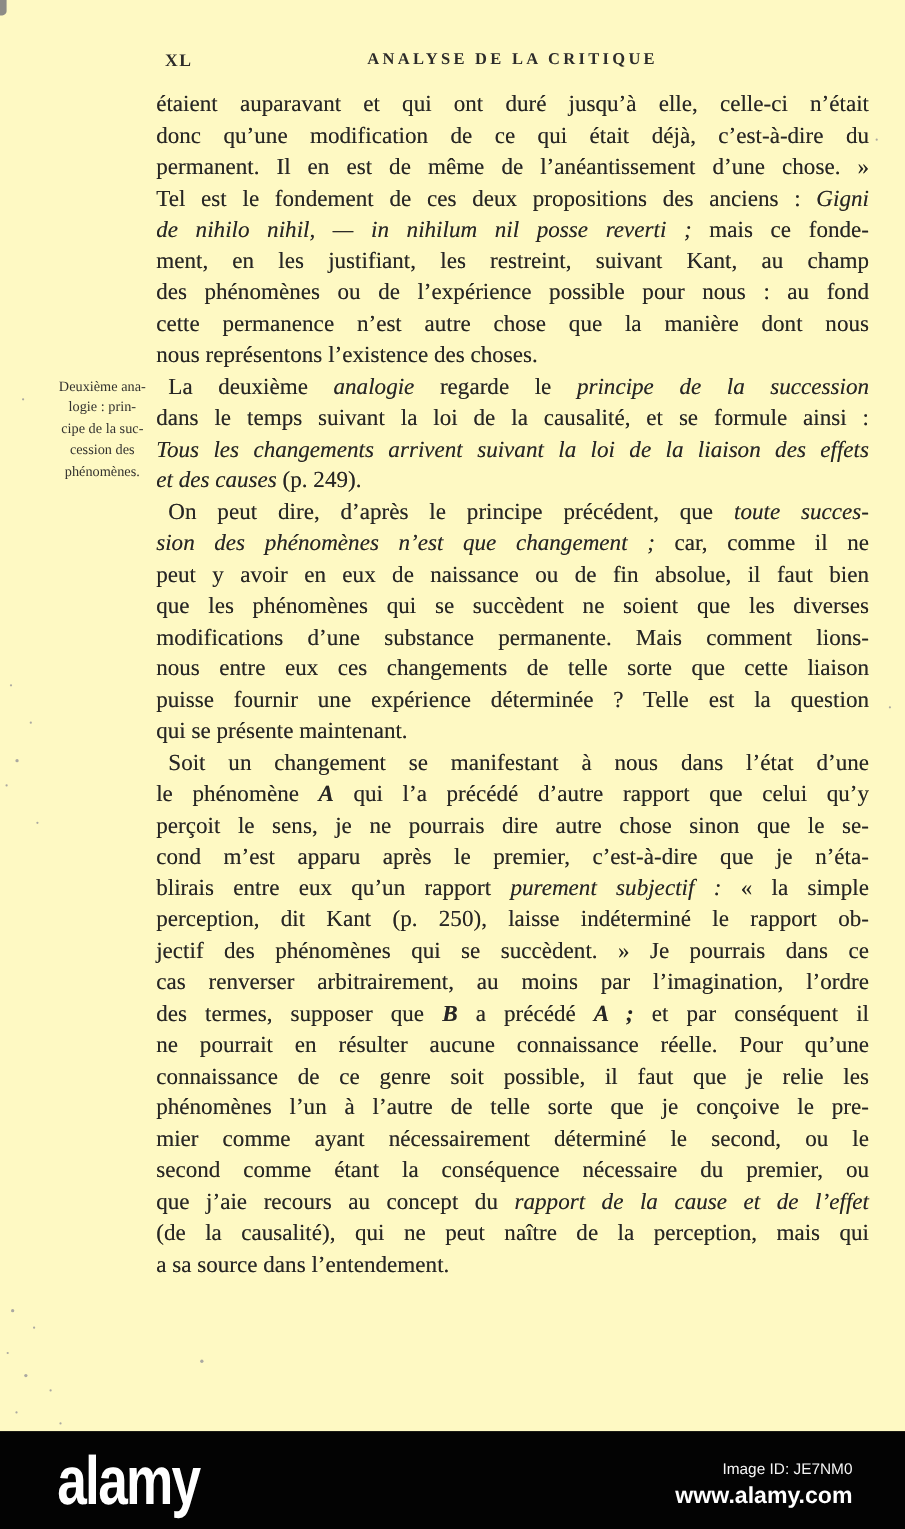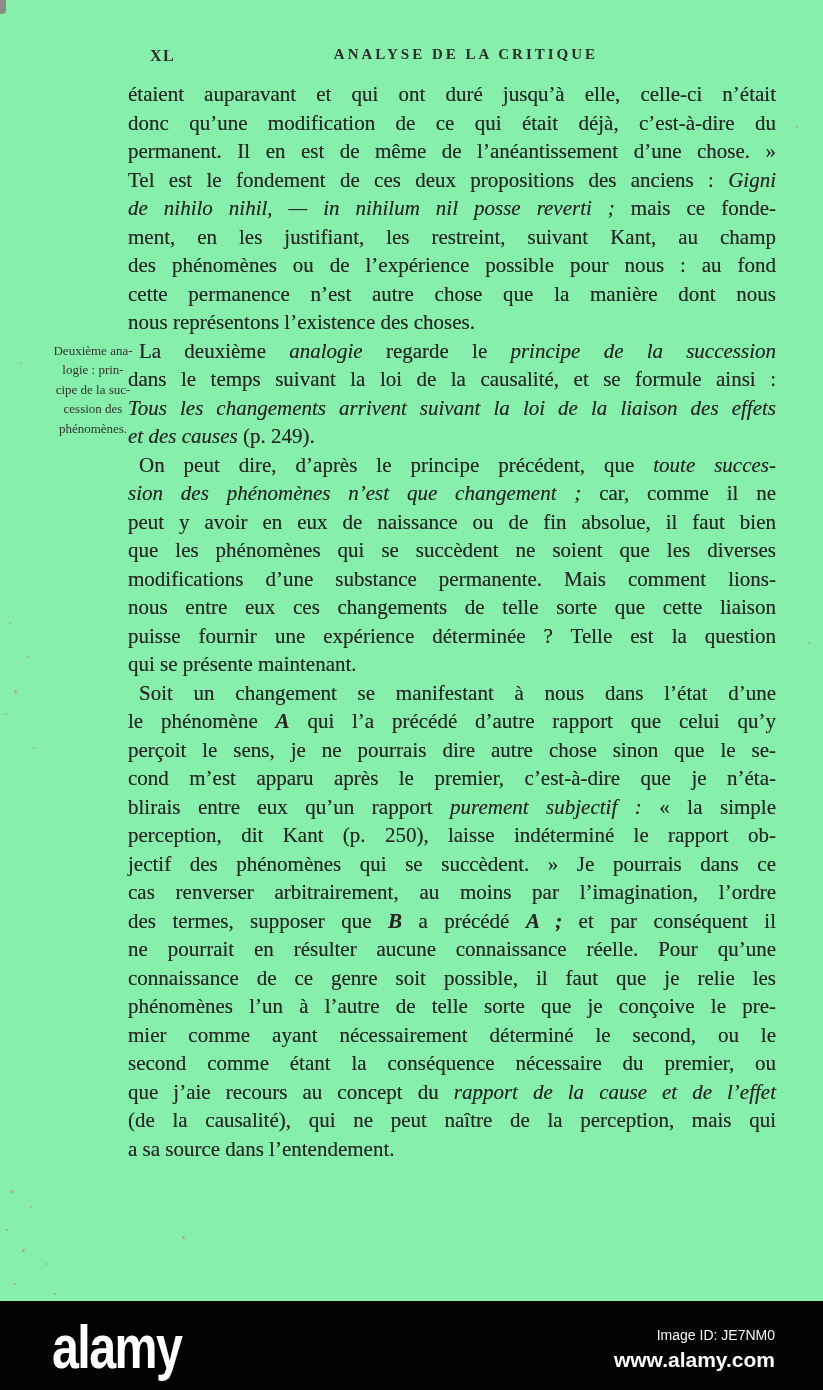--- a/index.html
+++ b/index.html
@@ -1,19 +1,19 @@
 <!DOCTYPE html>
 <html><head>
 <meta charset="utf-8">
 <style>
   html,body{margin:0;padding:0;background:#e8e8e8;}
   .photo{
     position:relative;
     width:823px;height:1390px;
-    background:#86efac;
+    background:#fef9c3;
     overflow:hidden;
     font-family:"Liberation Serif","DejaVu Serif",serif;
     color:#272624;
   }
   
   .pagenum{
     position:absolute;left:150px;top:47px;
     font-size:16px;font-weight:bold;letter-spacing:1.5px;
     color:#2d2c2a;
   }
@@ -25,21 +25,21 @@
   }
   
   .margin-note{
     position:absolute;left:38px;top:341px;width:110px;
     text-align:center;
     font-size:13px;line-height:19.4px;
     color:#33322f;
   }
   
   .page-body{
-    position:absolute;left:128px;top:80px;width:648px;
+    position:absolute;left:142px;top:80px;width:648px;
     font-size:21px;line-height:28.5px;
     text-shadow:0 0 0.5px rgba(45,44,42,0.55);
   }
   .line{
     text-align:justify;
     text-align-last:justify;
     -moz-text-align-last:justify;
   }
   .line.para-last{text-align-last:left;-moz-text-align-last:left;}
   .line.first-indent{text-indent:11px;}

